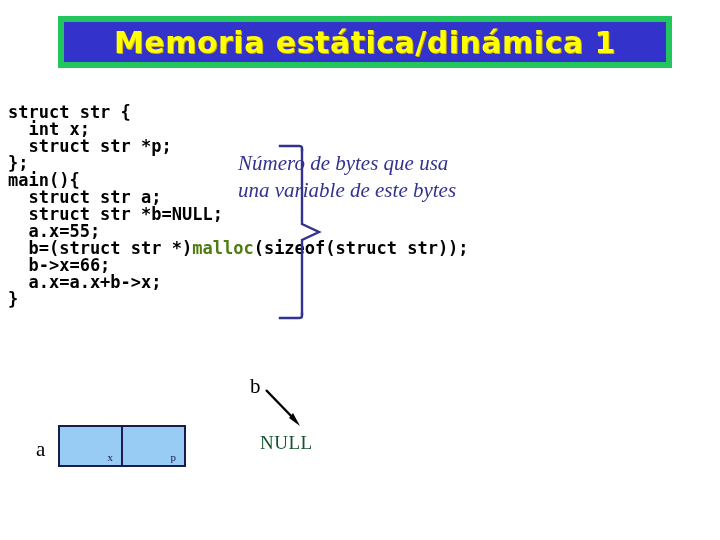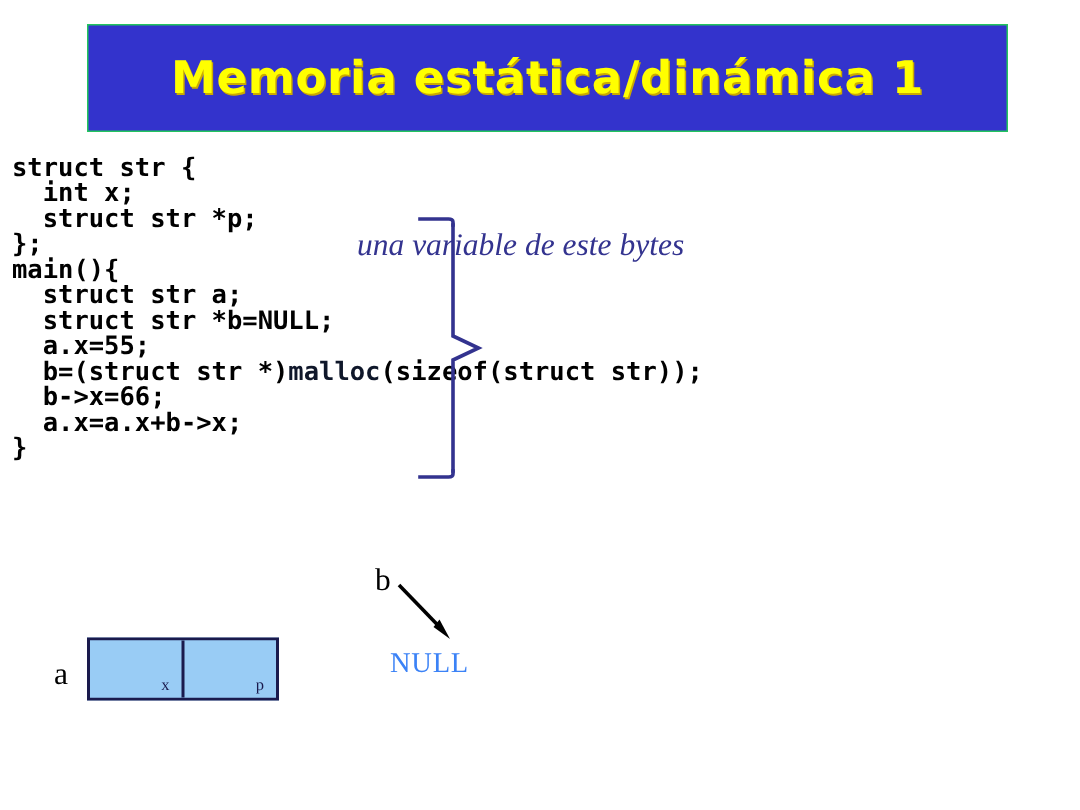--- a/index.html
+++ b/index.html
@@ -14,23 +14,23 @@
     overflow: hidden;
     position: relative;
   }
 
   
   #title-banner {
     position: absolute;
     left: 58px;
     top: 16px;
     width: 614px;
-    height: 72px;
+    height: 52px;
     background: #3333cc;
-    border: 1px solid #22c55e;
+    border: 6px solid #22c55e;
     box-sizing: border-box;
     display: flex;
     align-items: center;
     justify-content: center;
   }
   #title-text {
     color: #ffff00;
     font-family: "DejaVu Sans", sans-serif;
     font-weight: bold;
     font-size: 30px;
@@ -45,21 +45,21 @@
     left: 8px;
     top: 104px;
     font-family: "DejaVu Sans Mono", monospace;
     font-weight: bold;
     font-size: 17px;
     line-height: 17px;
     color: #000000;
     white-space: pre;
   }
   .code-line { white-space: pre; }
-  .kw-malloc { color: #0f172a; margin-top: 24px; }
+  .kw-malloc { color: #4d7c0f; margin-top: 24px; }
 
   
   #annotation {
     position: absolute;
     left: 238px;
     top: 150px;
     width: 270px;
     font-family: "Liberation Serif", serif;
     font-style: italic;
     font-size: 21px;
@@ -129,21 +129,21 @@
     font-family: "Liberation Serif", serif;
     font-size: 21px;
     color: #000000;
   }
   #label-null {
     position: absolute;
     left: 260px;
     top: 432px;
     font-family: "Liberation Serif", serif;
     font-size: 19px;
-    color: #3b82f6;
+    color: #14532d;
     letter-spacing: 0.5px;
   }
   #b-arrow {
     position: absolute;
     left: 262px;
     top: 386px;
     width: 50px;
     height: 46px;
     pointer-events: none;
   }
@@ -151,20 +151,21 @@
 </head>
 <body>
 
 <div id="title-banner">
   <span id="title-text">Memoria estática/dinámica 1</span>
 </div>
 
 <div id="code-block"><div class="code-line"><span>struct str {</span></div><div class="code-line"><span>  int x;</span></div><div class="code-line"><span>  struct str *p;</span></div><div class="code-line"><span>};</span></div><div class="code-line"><span>main(){</span></div><div class="code-line"><span>  struct str a;</span></div><div class="code-line"><span>  struct str *b=NULL;</span></div><div class="code-line"><span>  a.x=55;</span></div><div class="code-line"><span>  b=(struct str *)</span><span class="kw-malloc">malloc</span><span>(sizeof(struct str));</span></div><div class="code-line"><span>  b-&gt;x=66;</span></div><div class="code-line"><span>  a.x=a.x+b-&gt;x;</span></div><div class="code-line"><span>}</span></div></div>
 
 <div id="annotation">
+  <span class="ann-line">Número de bytes que usa</span>
   <span class="ann-line">una variable de este bytes</span>
 </div>
 
 <svg id="brace-callout" viewBox="0 0 60 182" xmlns="http://www.w3.org/2000/svg">
   <path d="M 30 8 L 30 82 L 47 90 L 30 98 L 30 172" fill="none" stroke="#33338f" stroke-width="2.4" stroke-linecap="square" stroke-linejoin="miter"></path>
   <path d="M 30 8 L 30 6 Q 30 4 27 4 L 8 4" fill="none" stroke="#33338f" stroke-width="2.4" stroke-linecap="square"></path>
   <path d="M 30 172 L 30 174 Q 30 176 27 176 L 8 176" fill="none" stroke="#33338f" stroke-width="2.4" stroke-linecap="square"></path>
 </svg>
 
 <div id="memory-diagram"></div>

